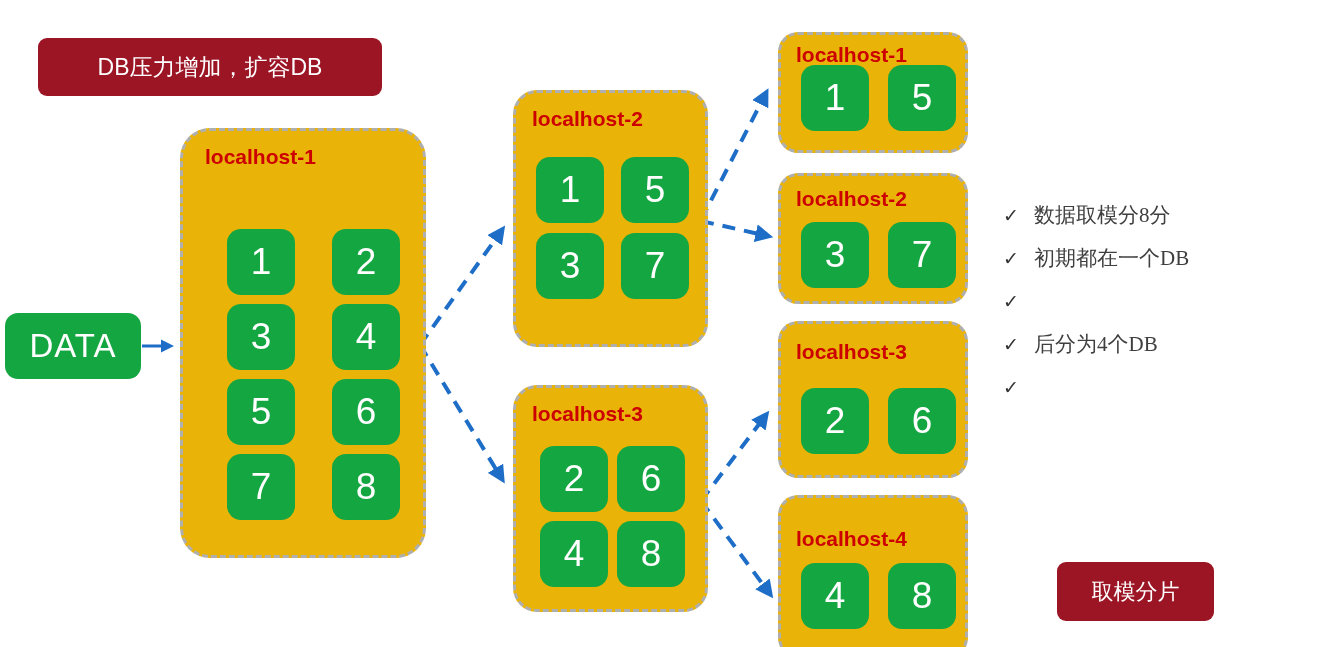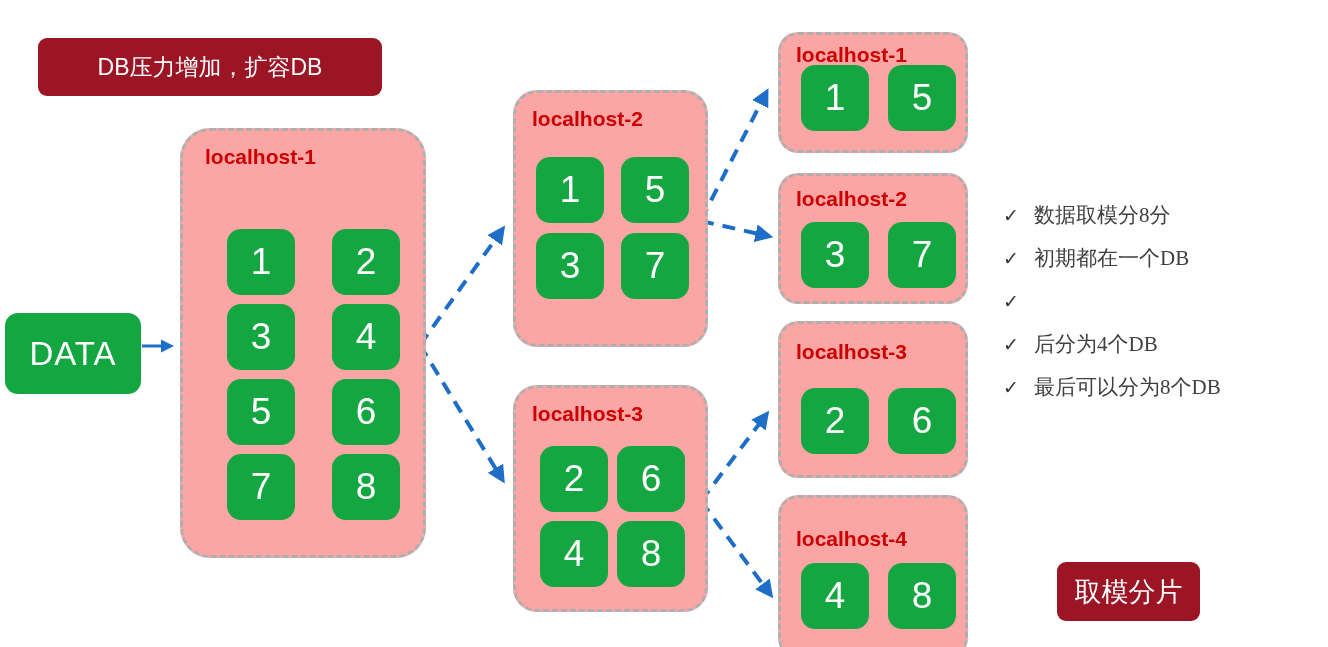--- a/index.html
+++ b/index.html
@@ -19,29 +19,29 @@
   .arrows{position:absolute;left:0;top:0;width:1328px;height:647px;pointer-events:none;}
   .arrows path.solid{stroke:var(--arrow-blue);stroke-width:3;fill:none;}
   .arrows path.dash{stroke:var(--arrow-blue);stroke-width:4;fill:none;stroke-dasharray:13 9;}
   .arrows .ah{fill:var(--arrow-blue);}
 
   .banner{
     position:absolute;background:var(--banner-maroon);color:#fff;border-radius:9px;
     display:flex;align-items:center;justify-content:center;text-align:center;
   }
   .banner-top{left:38px;top:14px;width:344px;height:58px;font-size:23px;}
-  .banner-bottom{left:1057px;top:538px;width:143px;height:59px;font-size:27px;}
+  .banner-bottom{left:1057px;top:538px;width:157px;height:59px;font-size:22px;}
 
   .data-box{
-    position:absolute;left:5px;top:289px;width:136px;height:81px;border-radius:13px;
+    position:absolute;left:5px;top:289px;width:136px;height:66px;border-radius:13px;
     background:var(--tile-green);color:#fff;font-size:33px;letter-spacing:1px;
     display:flex;align-items:center;justify-content:center;
   }
 
-  .group{position:absolute;border:3px dashed var(--dash-gray);background:#fca5a5;box-sizing:border-box;}
+  .group{position:absolute;border:3px dashed var(--dash-gray);background:#eab308;box-sizing:border-box;}
   .group-label{position:absolute;color:var(--label-red);font-weight:bold;font-size:21px;white-space:nowrap;}
   .tiles{position:absolute;display:grid;}
   .tile{
     width:68px;height:66px;border-radius:14px;background:var(--tile-green);
     color:#fff;font-size:37px;display:flex;align-items:center;justify-content:center;
   }
 
   .g1{left:180px;top:104px;width:246px;height:430px;border-radius:30px;}
   .g1 .group-label{left:22px;top:14px;}
   .g1 .tiles{left:44px;top:98px;grid-template-columns:68px 68px;column-gap:37px;row-gap:9px;}
@@ -178,19 +178,18 @@
     </div>
     <div class="note">
       <span class="check">✓</span>
     </div>
     <div class="note">
       <span class="check">✓</span>
       <span class="note-text">后分为4个DB</span>
     </div>
     <div class="note">
       <span class="check">✓</span>
-      <span class="note-text">最后可以分为8个DB</span>
     </div>
   </div>
 
   <div class="banner banner-bottom">取模分片</div>
 
 </div>
 
 </body></html>

